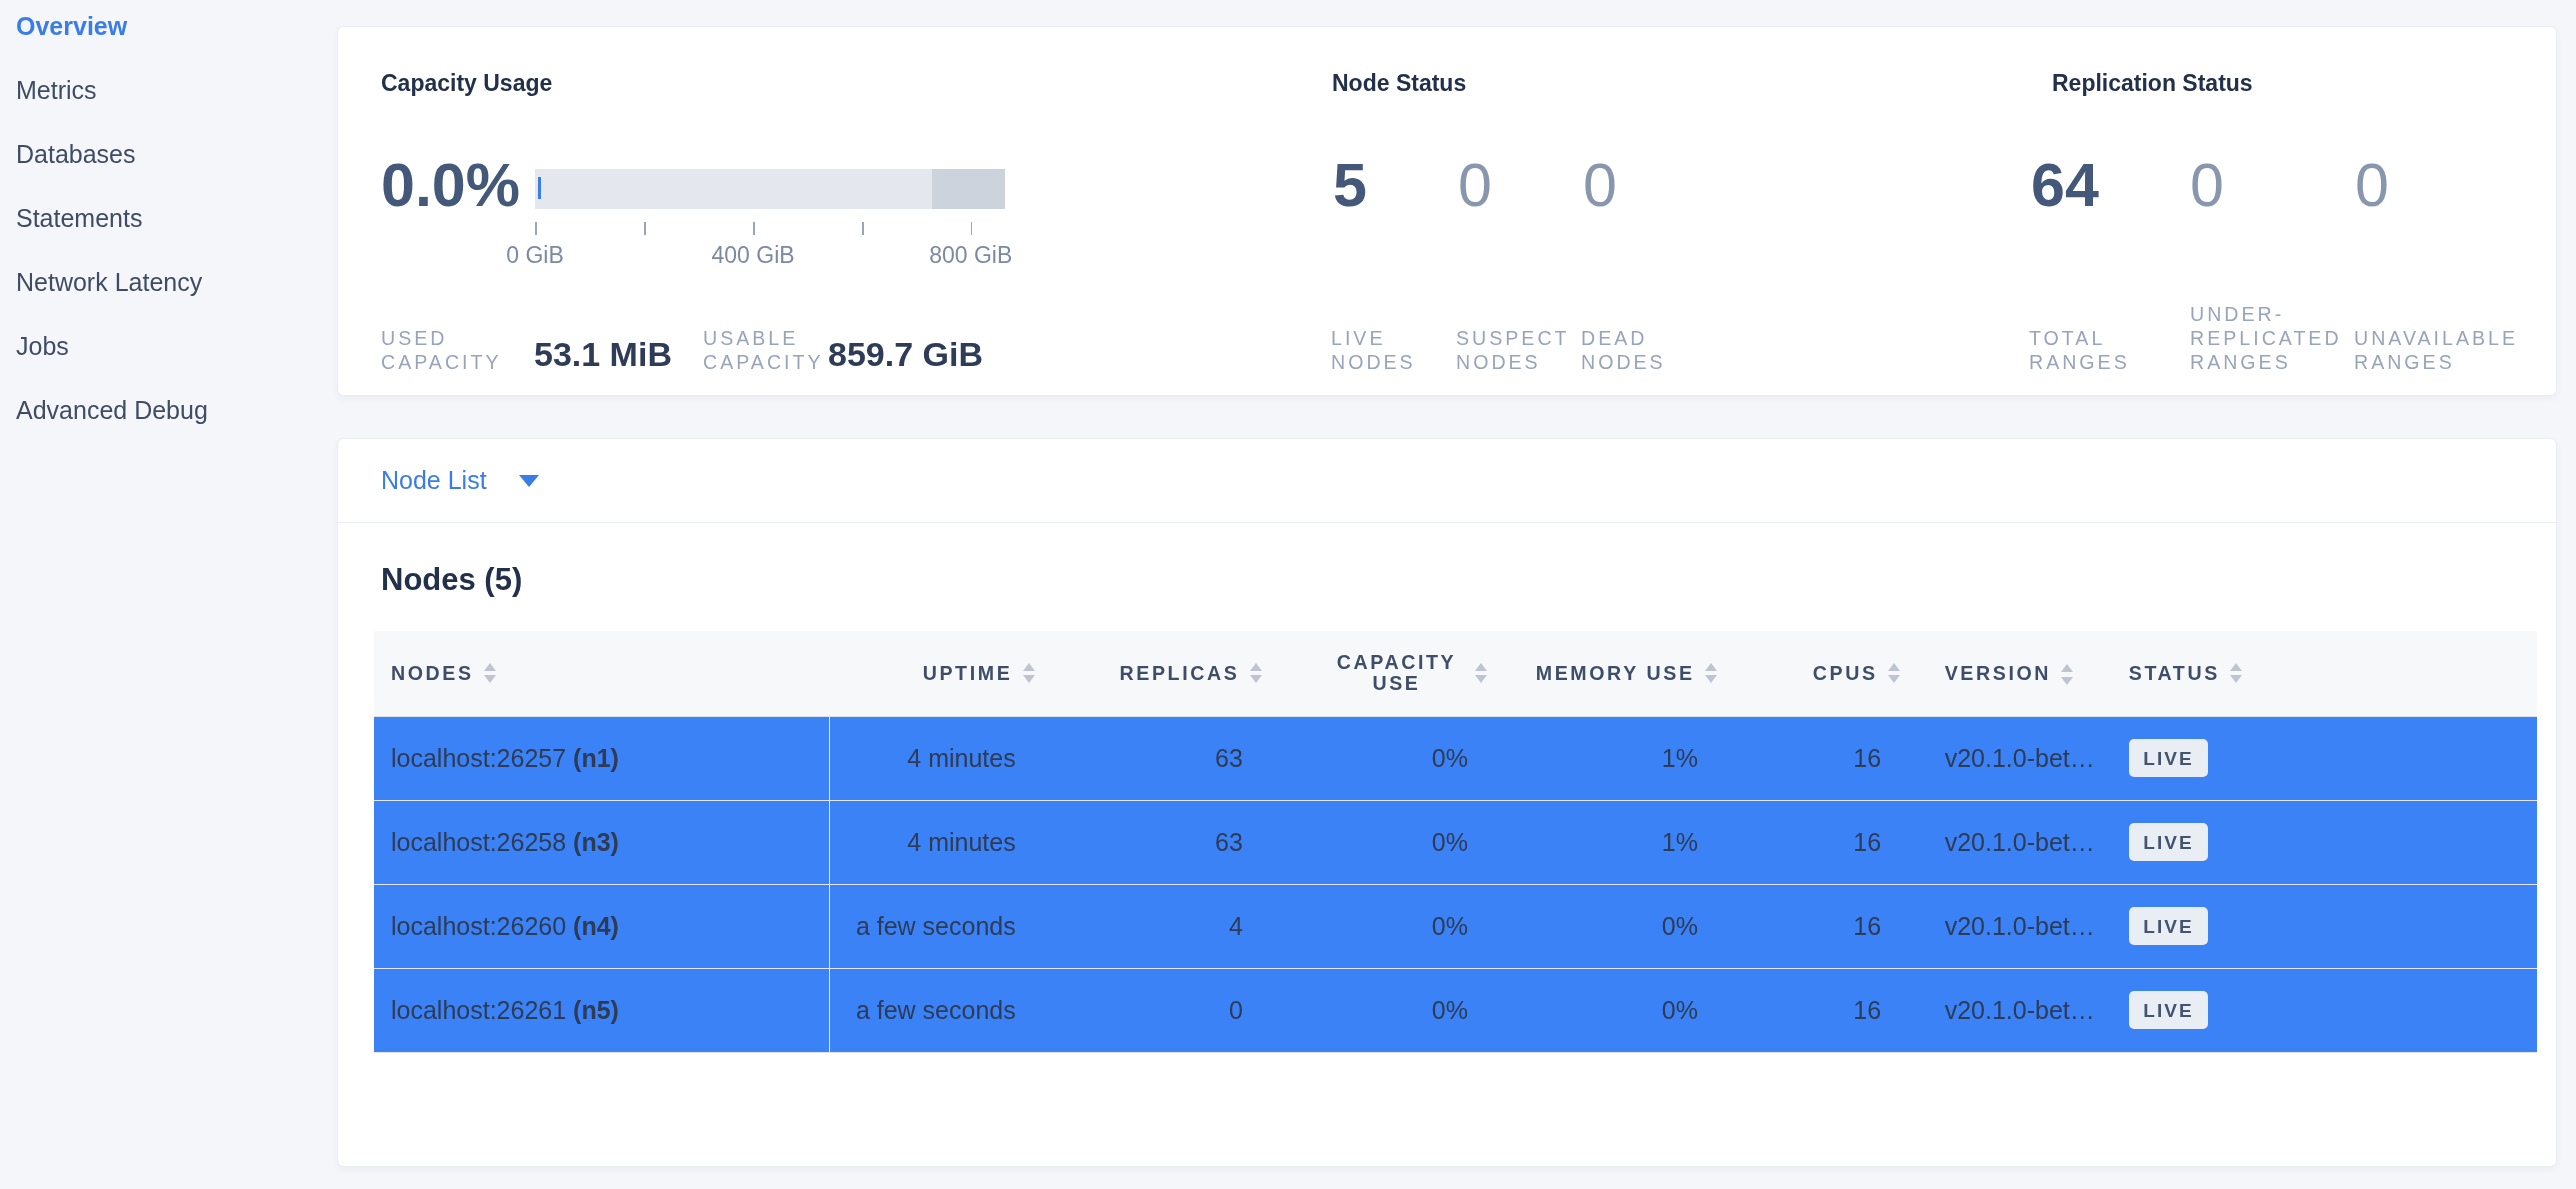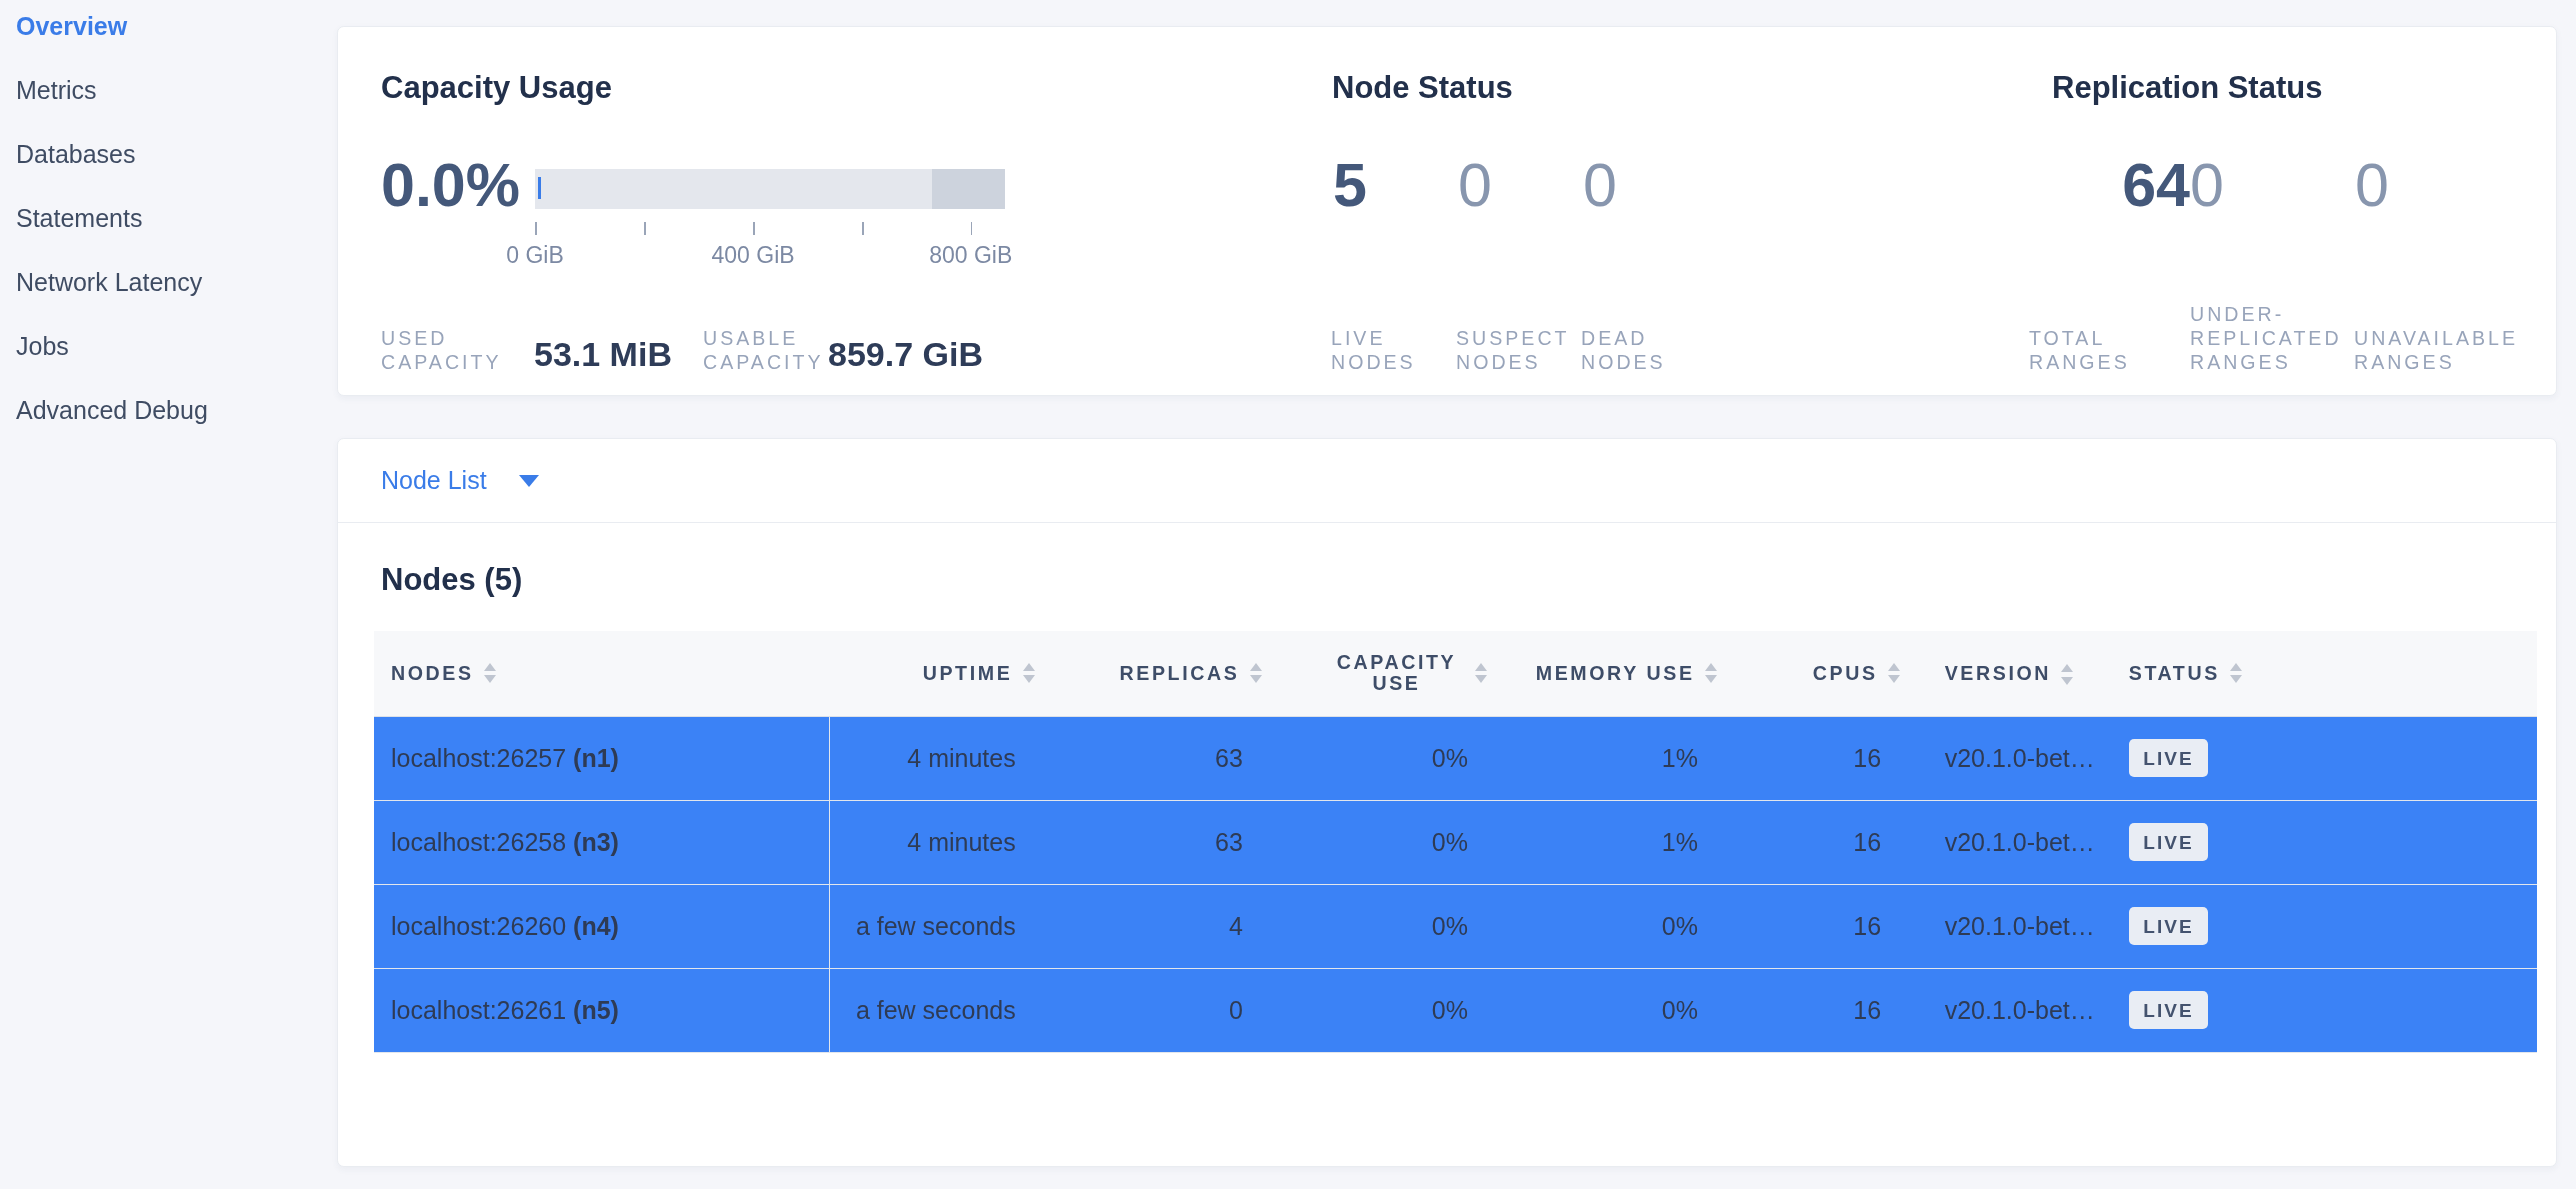--- a/index.html
+++ b/index.html
@@ -21,21 +21,21 @@
   .side-item.active { color:#3a7ce8; font-weight:bold; }
   
   .card {
     position:absolute; left:337px; width:2220px; background:#ffffff;
     border:1.7px solid #e9ecf1; border-radius:6.8px;
     box-shadow:0 2.6px 6px rgba(56,76,108,0.05);
   }
   #card-top { top:25.6px; height:370px; }
   #card-nodes { top:438px; height:729px; }
   
-  .sec-title { position:absolute; top:43px; font-size:31px; font-weight:600; color:#22304b; }
+  .sec-title { position:absolute; top:43px; font-size:23px; font-weight:600; color:#22304b; }
   .big-num { font-size:61px; line-height:1; font-weight:600; color:#44587a; }
   .big-num.muted { color:#8896ae; font-weight:400; }
   .mini-label {
     font-size:19.6px; letter-spacing:3px; color:#98a4ba; font-weight:500;
     line-height:24px; text-transform:uppercase;
   }
   .stat-value { font-size:34px; font-weight:700; color:#2e3c58; line-height:1; }
   .bottom-anchor { position:absolute; bottom:20.5px; }
   
   .cap-percent { position:absolute; left:43px; top:128px; }
@@ -163,21 +163,21 @@
         <div>NODES</div>
     </div>
     <div class="mini-label">
       <div>DEAD</div>
         <div>NODES</div>
     </div>
   </div>
 
   <div class="sec-title" style="left:1714px;">Replication Status</div>
   <div class="numgrid" style="left:1693px;">
-    <div class="big-num" style="width:159px;text-align:right;">64</div>
+    <div class="big-num" style="width:159px;">64</div>
     <div class="big-num muted" style="width:165px;">0</div>
     <div class="big-num muted">0</div>
   </div>
   <div class="stat-row bottom-anchor" style="left:1691px; align-items:flex-end;">
     <div class="mini-label" style="width:161px;">
       <div>TOTAL</div>
         <div>RANGES</div>
     </div>
     <div class="mini-label" style="width:164px;">
       <div>UNDER-</div>

